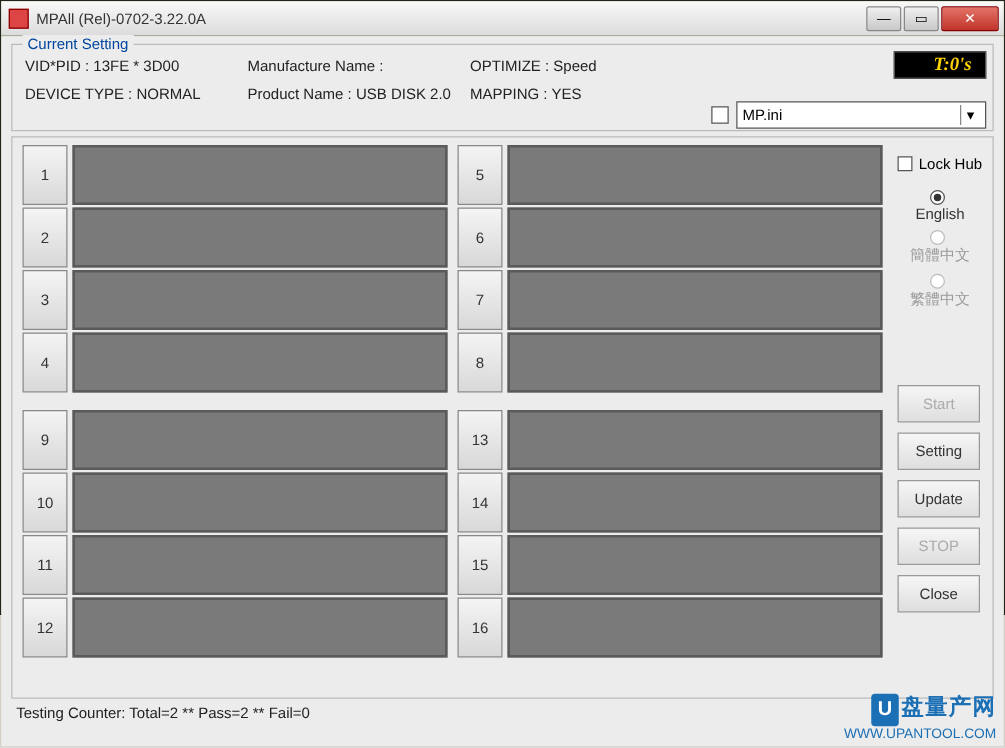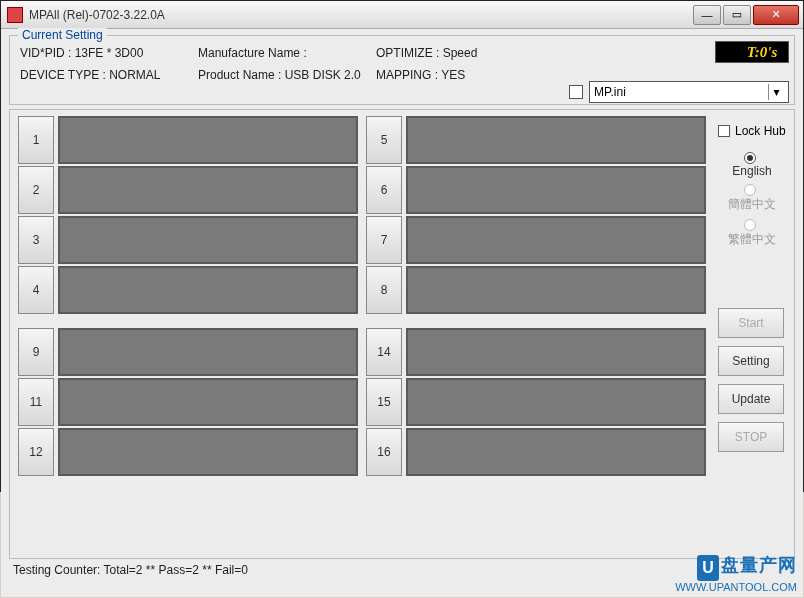--- a/index.html
+++ b/index.html
@@ -148,29 +148,37 @@
             </div>
         </div>
         <div class="gap"></div>
         <div class="slot-group">
           <div class="slot-col" id="colB1">
               <div class="slot-row">
                 <div class="slot-btn">9</div>
                 <div class="slot-box"></div>
               </div>
               <div class="slot-row">
+                <div class="slot-btn">10</div>
+                <div class="slot-box"></div>
+              </div>
+              <div class="slot-row">
                 <div class="slot-btn">11</div>
                 <div class="slot-box"></div>
               </div>
               <div class="slot-row">
                 <div class="slot-btn">12</div>
                 <div class="slot-box"></div>
               </div>
             </div>
           <div class="slot-col" id="colB2">
+              <div class="slot-row">
+                <div class="slot-btn">13</div>
+                <div class="slot-box"></div>
+              </div>
               <div class="slot-row">
                 <div class="slot-btn">14</div>
                 <div class="slot-box"></div>
               </div>
               <div class="slot-row">
                 <div class="slot-btn">15</div>
                 <div class="slot-box"></div>
               </div>
               <div class="slot-row">
                 <div class="slot-btn">16</div>
@@ -196,20 +204,21 @@
         <div class="lang disabled">
           <div class="rb"></div>
           <span>繁體中文</span>
         </div>
 
         <div class="side-btns">
           <div class="side-btn disabled">Start</div>
           <div class="side-btn">Setting</div>
           <div class="side-btn">Update</div>
           <div class="side-btn disabled">STOP</div>
+          <div class="side-btn">Close</div>
         </div>
       </div>
     </div>
 
     <div class="status">Testing Counter: Total=2 ** Pass=2 ** Fail=0</div>
 
     <div class="watermark">
       <div><span class="u-icon">U</span><span class="ch">盘量产网</span></div>
       <div class="url">WWW.UPANTOOL.COM</div>
     </div>

